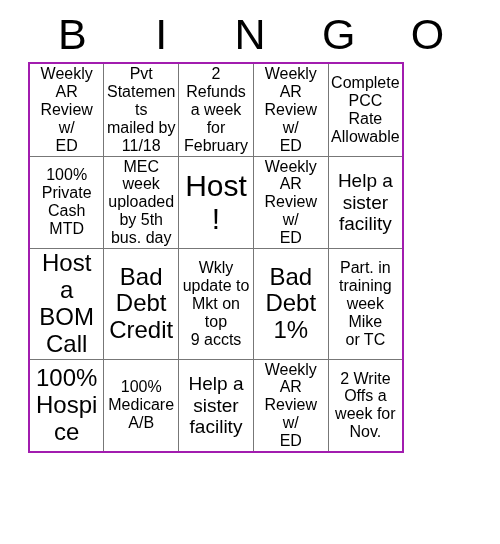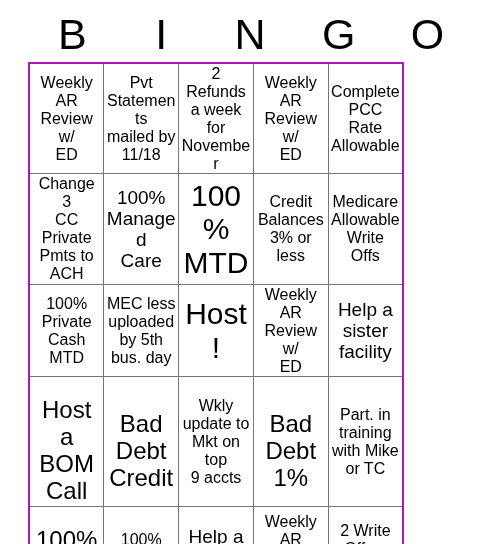--- a/index.html
+++ b/index.html
@@ -62,21 +62,21 @@
     box-sizing: border-box;
     background: #ffffff;
     color: #000000;
     line-height: 1.12;
     overflow: hidden;
     word-wrap: break-word;
   }
   .sz-s   { font-size: 16px; }
   .sz-m   { font-size: 16px; }
   .sz-l   { font-size: 19px; }
-  .sz-xl  { font-size: 24px; margin-top: 19px; }
+  .sz-xl  { font-size: 24px; }
   .sz-xxl { font-size: 30px; }
 
   .cell-text {
     display: block;
     white-space: pre-line;
   }
 </style>
 </head>
 <body>
 
@@ -102,72 +102,45 @@
           </td>
         <td>
             <span class="cell-text sz-s">Pvt
 Statements
 mailed by
 11/18</span>
           </td>
         <td>
             <span class="cell-text sz-m">2 Refunds
 a week for
-November</span>
+February</span>
           </td>
         <td>
             <span class="cell-text sz-m">Weekly
 AR
 Review w/
 ED</span>
           </td>
         <td>
             <span class="cell-text sz-m">Complete
 PCC Rate
 Allowable</span>
           </td>
       </tr>
 
-      <tr>
-        <td>
-            <span class="cell-text sz-s">Change 3
-CC Private
-Pmts to
-ACH</span>
-          </td>
-        <td>
-            <span class="cell-text sz-l">100%
-Managed
-Care</span>
-          </td>
-        <td>
-            <span class="cell-text sz-xxl">100%
-MTD</span>
-          </td>
-        <td>
-            <span class="cell-text sz-m">Credit
-Balances
-3% or less</span>
-          </td>
-        <td>
-            <span class="cell-text sz-m">Medicare
-Allowable
-Write Offs</span>
-          </td>
-      </tr>
 
       <tr>
         <td>
             <span class="cell-text sz-m">100%
 Private
 Cash
 MTD</span>
           </td>
         <td>
-            <span class="cell-text sz-s">MEC less
+            <span class="cell-text sz-s">MEC week
 uploaded
 by 5th
 bus. day</span>
           </td>
         <td>
             <span class="cell-text sz-xxl">Host!</span>
           </td>
         <td>
             <span class="cell-text sz-m">Weekly
 AR
@@ -199,21 +172,21 @@
 9 accts</span>
           </td>
         <td>
             <span class="cell-text sz-xl">Bad
 Debt
 1%</span>
           </td>
         <td>
             <span class="cell-text sz-s">Part. in
 training
-with Mike
+week Mike
 or TC</span>
           </td>
       </tr>
 
       <tr>
         <td>
             <span class="cell-text sz-xl">100%
 Hospice</span>
           </td>
         <td>
@@ -229,20 +202,20 @@
         <td>
             <span class="cell-text sz-m">Weekly
 AR
 Review w/
 ED</span>
           </td>
         <td>
             <span class="cell-text sz-s">2 Write
 Offs a
 week for
-Jun.</span>
+Nov.</span>
           </td>
       </tr>
 
     </tbody>
   </table>
 
 </div>
 
 </body></html>

